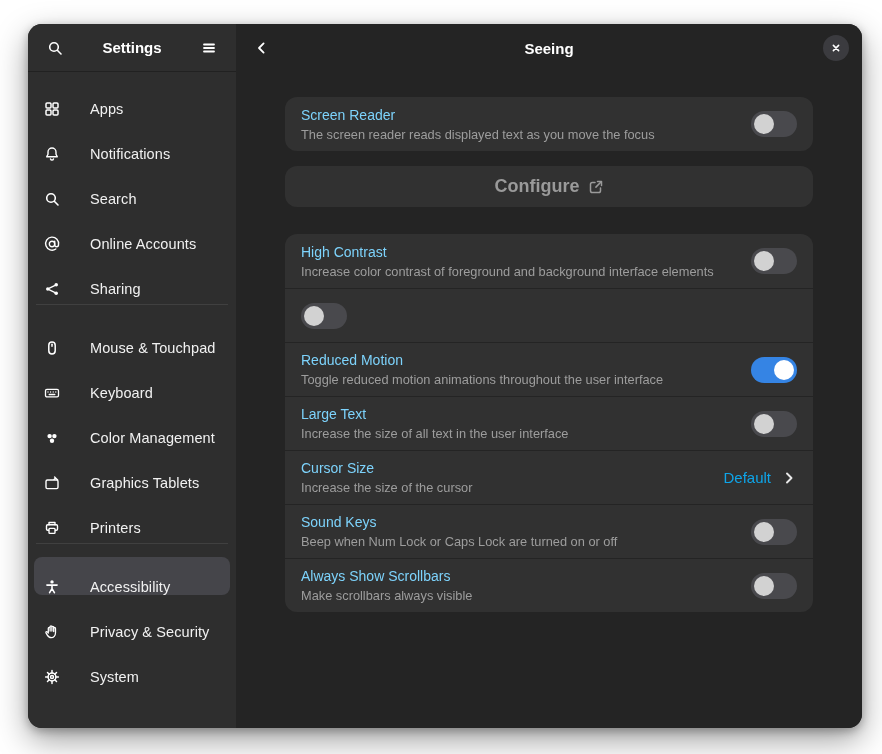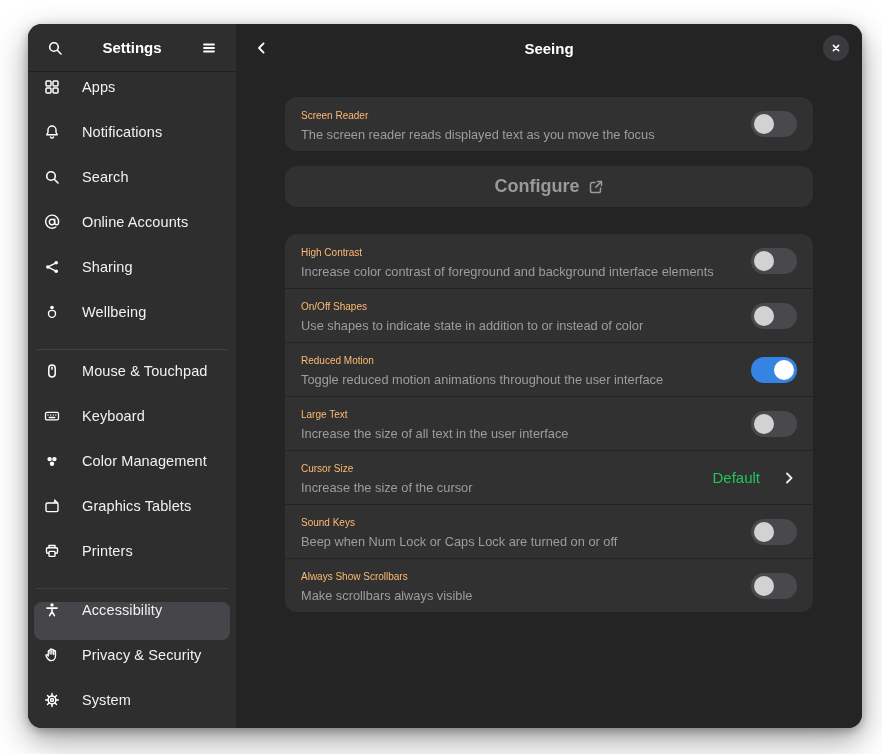--- a/index.html
+++ b/index.html
@@ -10,55 +10,55 @@
     box-shadow: 0 12px 32px rgba(0,0,0,.38), 0 3px 10px rgba(0,0,0,.28);
     background: #242424; }
   
   .sidebar { width: 208px; min-width: 208px; background: #2e2e2e; display: flex; flex-direction: column; }
   .sidebar-header { height: 48px; display: flex; align-items: center; padding: 0 10px;
     border-bottom: 1px solid rgba(0,0,0,.28); }
   .icon-btn { width: 34px; height: 34px; border-radius: 8px; display: flex; align-items: center;
     justify-content: center; color: #ffffff; background: transparent; border: none; cursor: pointer; }
   .sidebar-title { flex: 1; text-align: center; color: #ffffff; font-size: 15px; font-weight: bold; }
   .nav { flex: 1; padding: 7px 6px; overflow: hidden; }
-  .nav-item { display: flex; align-items: flex-start; gap: 22px; height: 38px; padding: 0 10px;
+  .nav-item { display: flex; align-items: flex-end; gap: 30px; height: 38px; padding: 0 10px;
     border-radius: 8px; color: #f1f1f1; margin-bottom: 7px; cursor: pointer; }
   .nav-item .nav-icon { width: 16px; height: 16px; display: flex; color: #ffffff; flex: none; }
   .nav-item .nav-label { font-size: 14.5px; letter-spacing: .1px; white-space: nowrap; }
   .nav-item.selected { background: #45454a; }
   .nav-divider { height: 1px; background: rgba(255,255,255,.09); margin: 6px 2px 13px 2px; }
   
   .main { flex: 1; background: #242424; display: flex; flex-direction: column; position: relative; }
   .main-header { height: 48px; position: relative; display: flex; align-items: center; justify-content: center; }
   .page-title { color: #ffffff; font-size: 15px; font-weight: bold; }
   .back-btn { position: absolute; left: 9px; top: 7px; }
   .close-btn { position: absolute; right: 13px; top: 11px; width: 26px; height: 26px; border-radius: 50%;
     background: #3b3b3f; color: #ffffff; display: flex; align-items: center; justify-content: center;
     border: none; cursor: pointer; }
   .content { padding: 25px 49px 0 49px; }
   .card { background: #313131; border-radius: 12px; }
   .row { display: flex; align-items: center; padding: 7px 16px; min-height: 54px; }
   .row-text { flex: 1; min-width: 0; padding-right: 12px; }
-  .row-title { color: #fdba74; font-size: 10px; line-height: 21px; }
+  .row-title { color: #7dd3fc; font-size: 14px; line-height: 21px; }
   .row-sub { color: #9d9d9d; font-size: 12.8px; line-height: 18px; }
   .rows-group { margin-top: 27px; border-radius: 12px; overflow: hidden; background: #313131; }
   .rows-group .row + .row, .rows-group .row ~ .row { border-top: 1px solid #242424; }
   
   .switch { width: 46px; height: 26px; border-radius: 13px; background: #49494d; position: relative;
     flex: none; cursor: pointer; }
   .switch .knob { position: absolute; top: 3px; left: 3px; width: 20px; height: 20px; border-radius: 50%;
     background: #d2d2d2; }
   .switch.on { background: #3584e4; }
   .switch.on .knob { left: 23px; background: #ffffff; }
   
   .configure { margin-top: 15px; height: 41px; border-radius: 12px; background: #313131;
     display: flex; align-items: center; justify-content: center; gap: 8px; color: #9a9a9a;
     font-size: 18px; font-weight: bold; cursor: pointer; border: none; width: 100%; }
   
-  .row-value { color: #22c55e; font-size: 15px; margin-right: 21px; }
+  .row-value { color: #0ea5e9; font-size: 15px; margin-right: 10px; }
   .chev { color: #e8e8e8; width: 16px; height: 16px; display: flex; flex: none; }
   svg { display: block; }
 </style>
 </head>
 <body>
 
 <div class="window">
 
   <div class="sidebar">
     <div class="sidebar-header">
@@ -127,29 +127,20 @@
             <svg viewBox="0 0 16 16" width="16" height="16" fill="none" stroke="currentColor" stroke-linecap="round" stroke-linejoin="round" stroke-width="1.3">
               <circle cx="12.2" cy="3.8" r="1.8" fill="currentColor" stroke="none"></circle>
               <circle cx="3.8" cy="8" r="1.8" fill="currentColor" stroke="none"></circle>
               <circle cx="12.2" cy="12.2" r="1.8" fill="currentColor" stroke="none"></circle>
               <path d="M5.4 7.2l5.2-2.6M5.4 8.8l5.2 2.6"></path>
             </svg>
           </span>
     <span class="nav-label">Sharing</span>
   </div>
 
-  <div class="nav-item">
-    <span class="nav-icon">
-            <svg viewBox="0 0 16 16" width="16" height="16" fill="none" stroke="currentColor" stroke-linecap="round" stroke-linejoin="round" stroke-width="1.4">
-              <circle cx="8" cy="3.5" r="1.8" fill="currentColor" stroke="none"></circle>
-              <path d="M8 6.4c-2.2 0-3.5 1.2-3.5 3 0 2 1.4 4 3.5 4s3.5-2 3.5-4c0-1.8-1.3-3-3.5-3z"></path>
-            </svg>
-          </span>
-    <span class="nav-label">Wellbeing</span>
-  </div>
 <div class="nav-divider"></div>
   <div class="nav-item">
     <span class="nav-icon">
             <svg viewBox="0 0 16 16" width="16" height="16" fill="none" stroke="currentColor" stroke-linecap="round" stroke-linejoin="round" stroke-width="1.5">
               <rect x="4.8" y="2" width="6.4" height="12" rx="3.2"></rect>
               <path d="M8 4.3v1.9"></path>
             </svg>
           </span>
     <span class="nav-label">Mouse &amp; Touchpad</span>
   </div>
@@ -275,24 +266,20 @@
     <div class="row-text">
       <div class="row-title">High Contrast</div>
       <div class="row-sub">Increase color contrast of foreground and background interface elements</div>
     </div>
   <div class="switch">
               <div class="knob"></div>
             </div>
           </div>
 
   <div class="row">
-    <div class="row-text">
-      <div class="row-title">On/Off Shapes</div>
-      <div class="row-sub">Use shapes to indicate state in addition to or instead of color</div>
-    </div>
   <div class="switch">
               <div class="knob"></div>
             </div>
           </div>
 
   <div class="row">
     <div class="row-text">
       <div class="row-title">Reduced Motion</div>
       <div class="row-sub">Toggle reduced motion animations throughout the user interface</div>
     </div>

